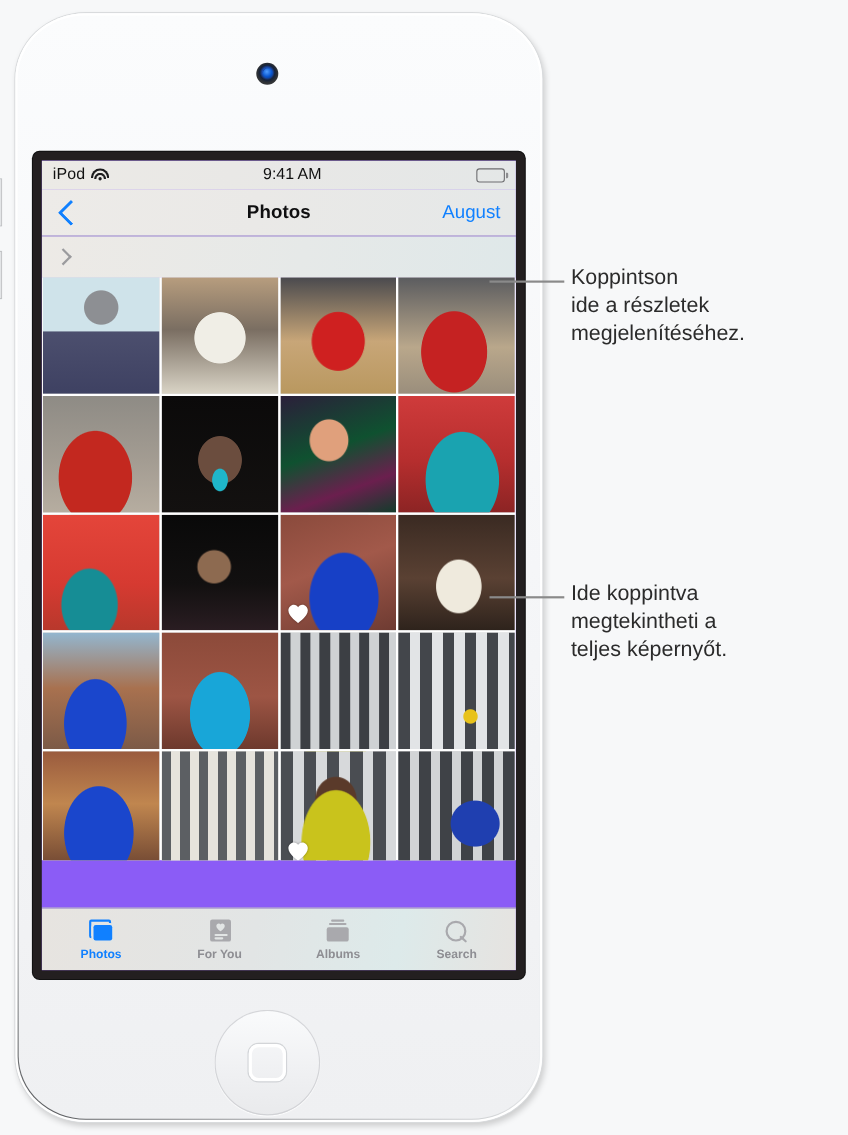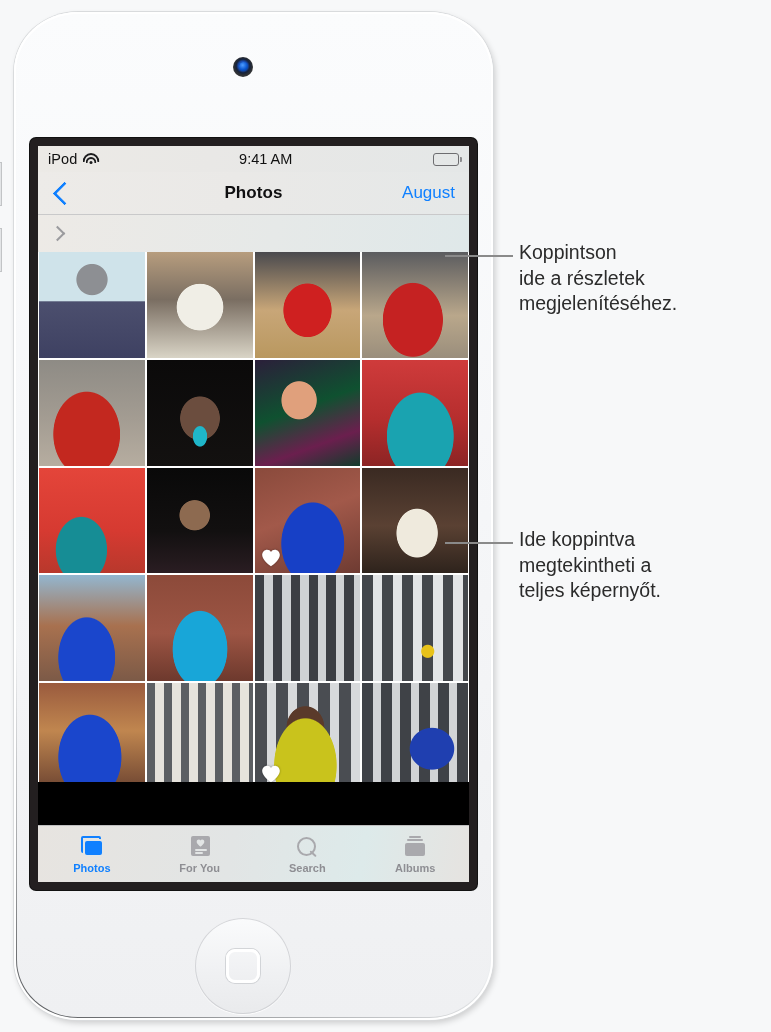--- a/index.html
+++ b/index.html
@@ -67,21 +67,21 @@
   }
 
   
   #screen-bezel{
     position:absolute;z-index:5;left:30px;top:138px;width:447px;height:752px;
     background:#231f20;border-radius:6px;
     box-shadow:0 0 0 1px #111;
   }
   #screen{
     position:absolute;left:8px;top:8px;width:431px;height:736px;
-    background:#000000;overflow:hidden;
+    background:#8b5cf6;overflow:hidden;
   }
 
   
   #status-bar{
     height:26px;
     background:linear-gradient(100deg,#eceae6 0%,#e9e8e6 40%,#e4e7e7 100%);
     display:flex;align-items:center;padding:0 10px;
     font-size:14px;color:#111;
   }
   #status-left{display:flex;align-items:center;gap:6px;}
@@ -305,34 +305,34 @@
         <span class="card"></span>
         <svg class="hrt" viewBox="0 0 24 22">
               <path d="M12 21C12 21 1.5 14.3 1.5 7.6 1.5 4 4.3 1.5 7.4 1.5c2 0 3.7 1 4.6 2.5.9-1.5 2.6-2.5 4.6-2.5 3.1 0 5.9 2.5 5.9 6.1C22.5 14.3 12 21 12 21z" fill="#e2e5e5"></path>
             </svg>
         <span class="ln1"></span>
             <span class="ln2"></span>
       </span>
       <span class="tab-label" style="color: rgb(142, 142, 147);">For You</span>
     </div>
     <div class="tab">
-      <span class="tab-ico ico-search">
-            <span class="ring"></span>
-            <span class="stick"></span>
-          </span>
-      <span class="tab-label" style="color: rgb(142, 142, 147);">Search</span>
-    </div>
-    <div class="tab">
       <span class="tab-ico ico-albums">
             <span class="t1"></span>
             <span class="t2"></span>
             <span class="box"></span>
           </span>
       <span class="tab-label" style="color: rgb(142, 142, 147);">Albums</span>
     </div>
+    <div class="tab">
+      <span class="tab-ico ico-search">
+            <span class="ring"></span>
+            <span class="stick"></span>
+          </span>
+      <span class="tab-label" style="color: rgb(142, 142, 147);">Search</span>
+    </div>
   </div>
 
 </div>
 </div>
 
 <div class="callout" id="callout-1">
   <div class="leader"></div>
   <div class="ctext">Koppintson
 ide a részletek
 megjelenítéséhez.</div>

